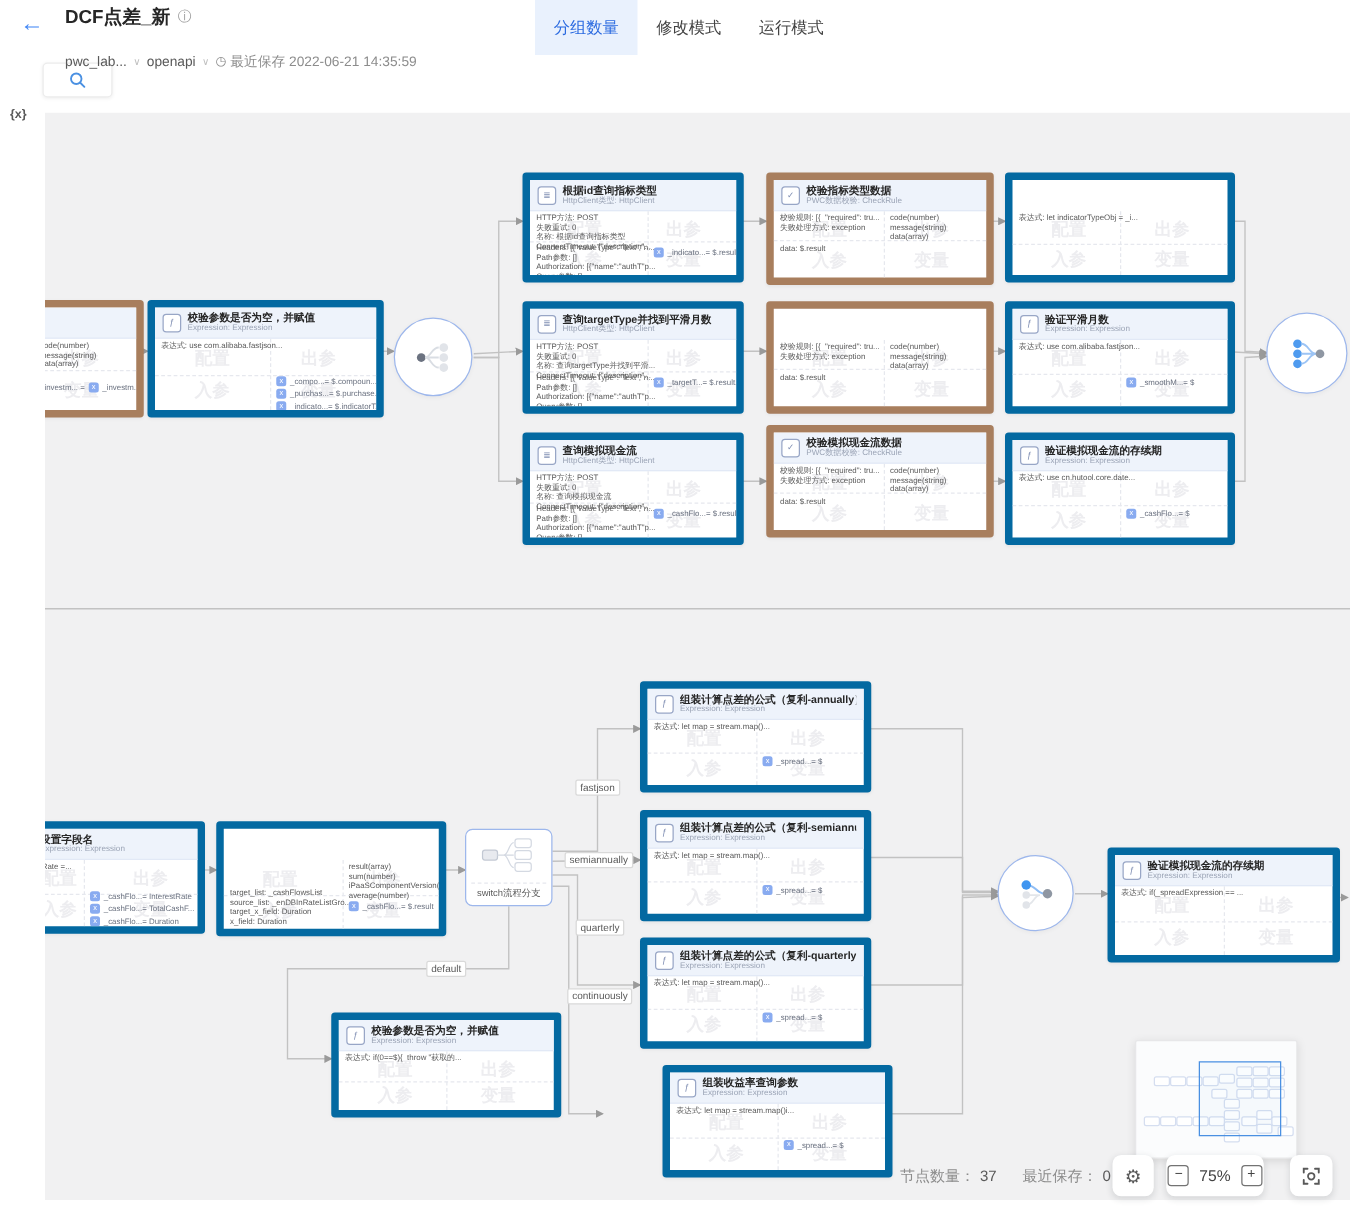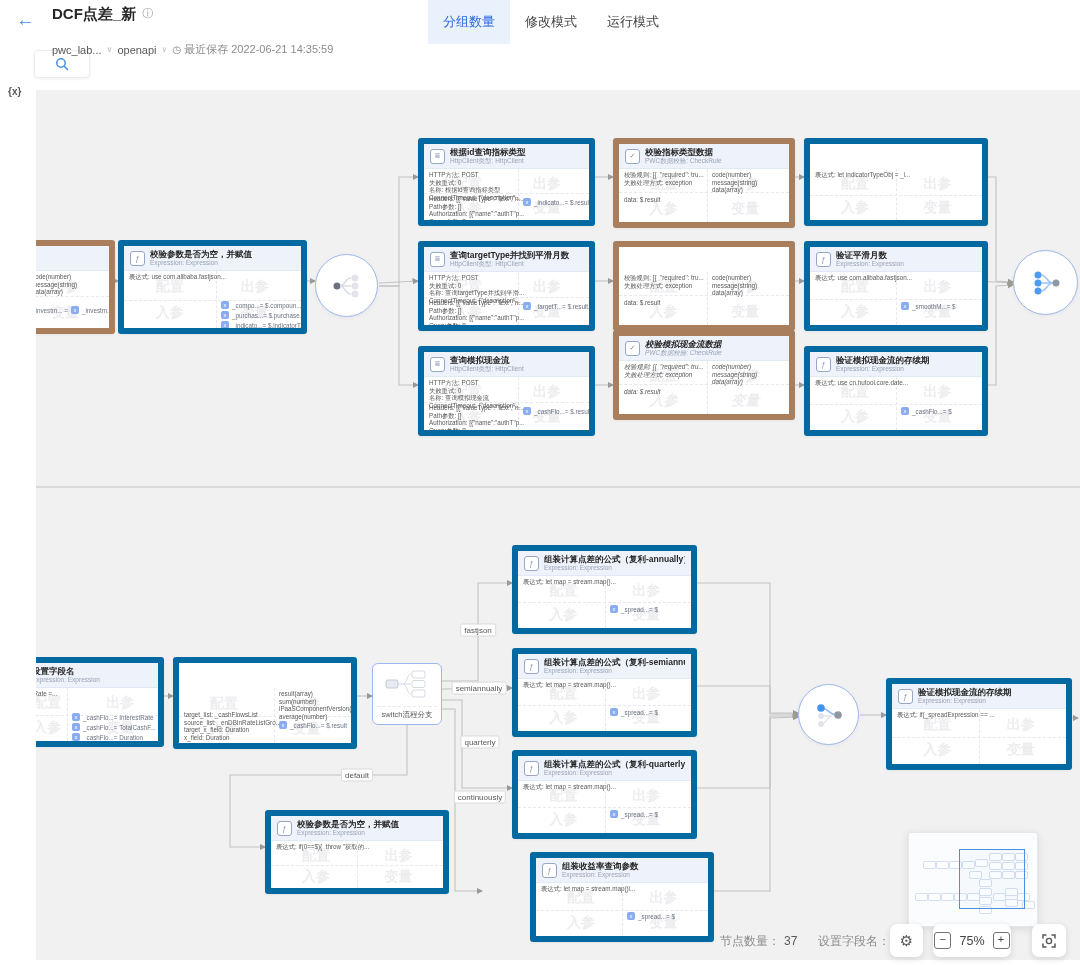--- a/index.html
+++ b/index.html
@@ -344,21 +344,21 @@
           <div class="wm" style="left: 18%; top: 58%;">入参</div>
           <div class="wm" style="left: 66%; top: 58%;">变量</div>
           <div class="lines" style="left: 5px; top: 2px;">校验规则: [{  "required": tru...
 失败处理方式: exception</div>
           <div class="lines" style="left: 93px; top: 2px;">code(number)
 message(string)
 data(array)</div>
           <div class="lines" style="left: 5px; top: 27px;">data: $.result</div>
         </div>
       </div>
-      <div class="node brown" style="left: 613px; top: 330px; width: 170px; height: 78px; font-style: italic;">
+      <div class="node brown" style="left: 613px; top: 340px; width: 170px; height: 78px;">
         <div class="nhead">
           <span class="nicon">✓</span>
           <div class="ntw">
             <div class="ntitle">校验模拟现金流数据</div>
             <div class="nsub">PWC数据校验: CheckRule</div>
           </div>
         </div>
         <div class="nbody">
           <div class="vdash" style="left: 88px;"></div>
           <div class="hdash" style="top: 23px;"></div>
@@ -695,21 +695,21 @@
       <div class="mshape" style="left: 96px; top: 66px;"></div>
       <div class="mshape" style="left: 108px; top: 60px;"></div>
       <div class="mshape" style="left: 113px; top: 68px;"></div>
       <div class="mview" style="left: 50px; top: 16px; width: 64px; height: 58px;"></div>
     </div>
 
   <div class="sbtext" style="left:720px">
     <span>节点数量：</span><span class="sbnum">37</span>
   </div>
   <div class="sbtext" style="left:818px">
-    <span>设置字段名：</span><span class="sbnum">0</span>
+    <span>最近保存：</span><span class="sbnum">0</span>
   </div>
   <div class="fbtn gear">
       <span>⚙</span>
     </div>
   <div class="fbtn zoomctl">
     <span class="zbox">−</span>
     <span class="zval">75%</span>
     <span class="zbox">+</span>
   </div>
   <div class="fbtn fit">

